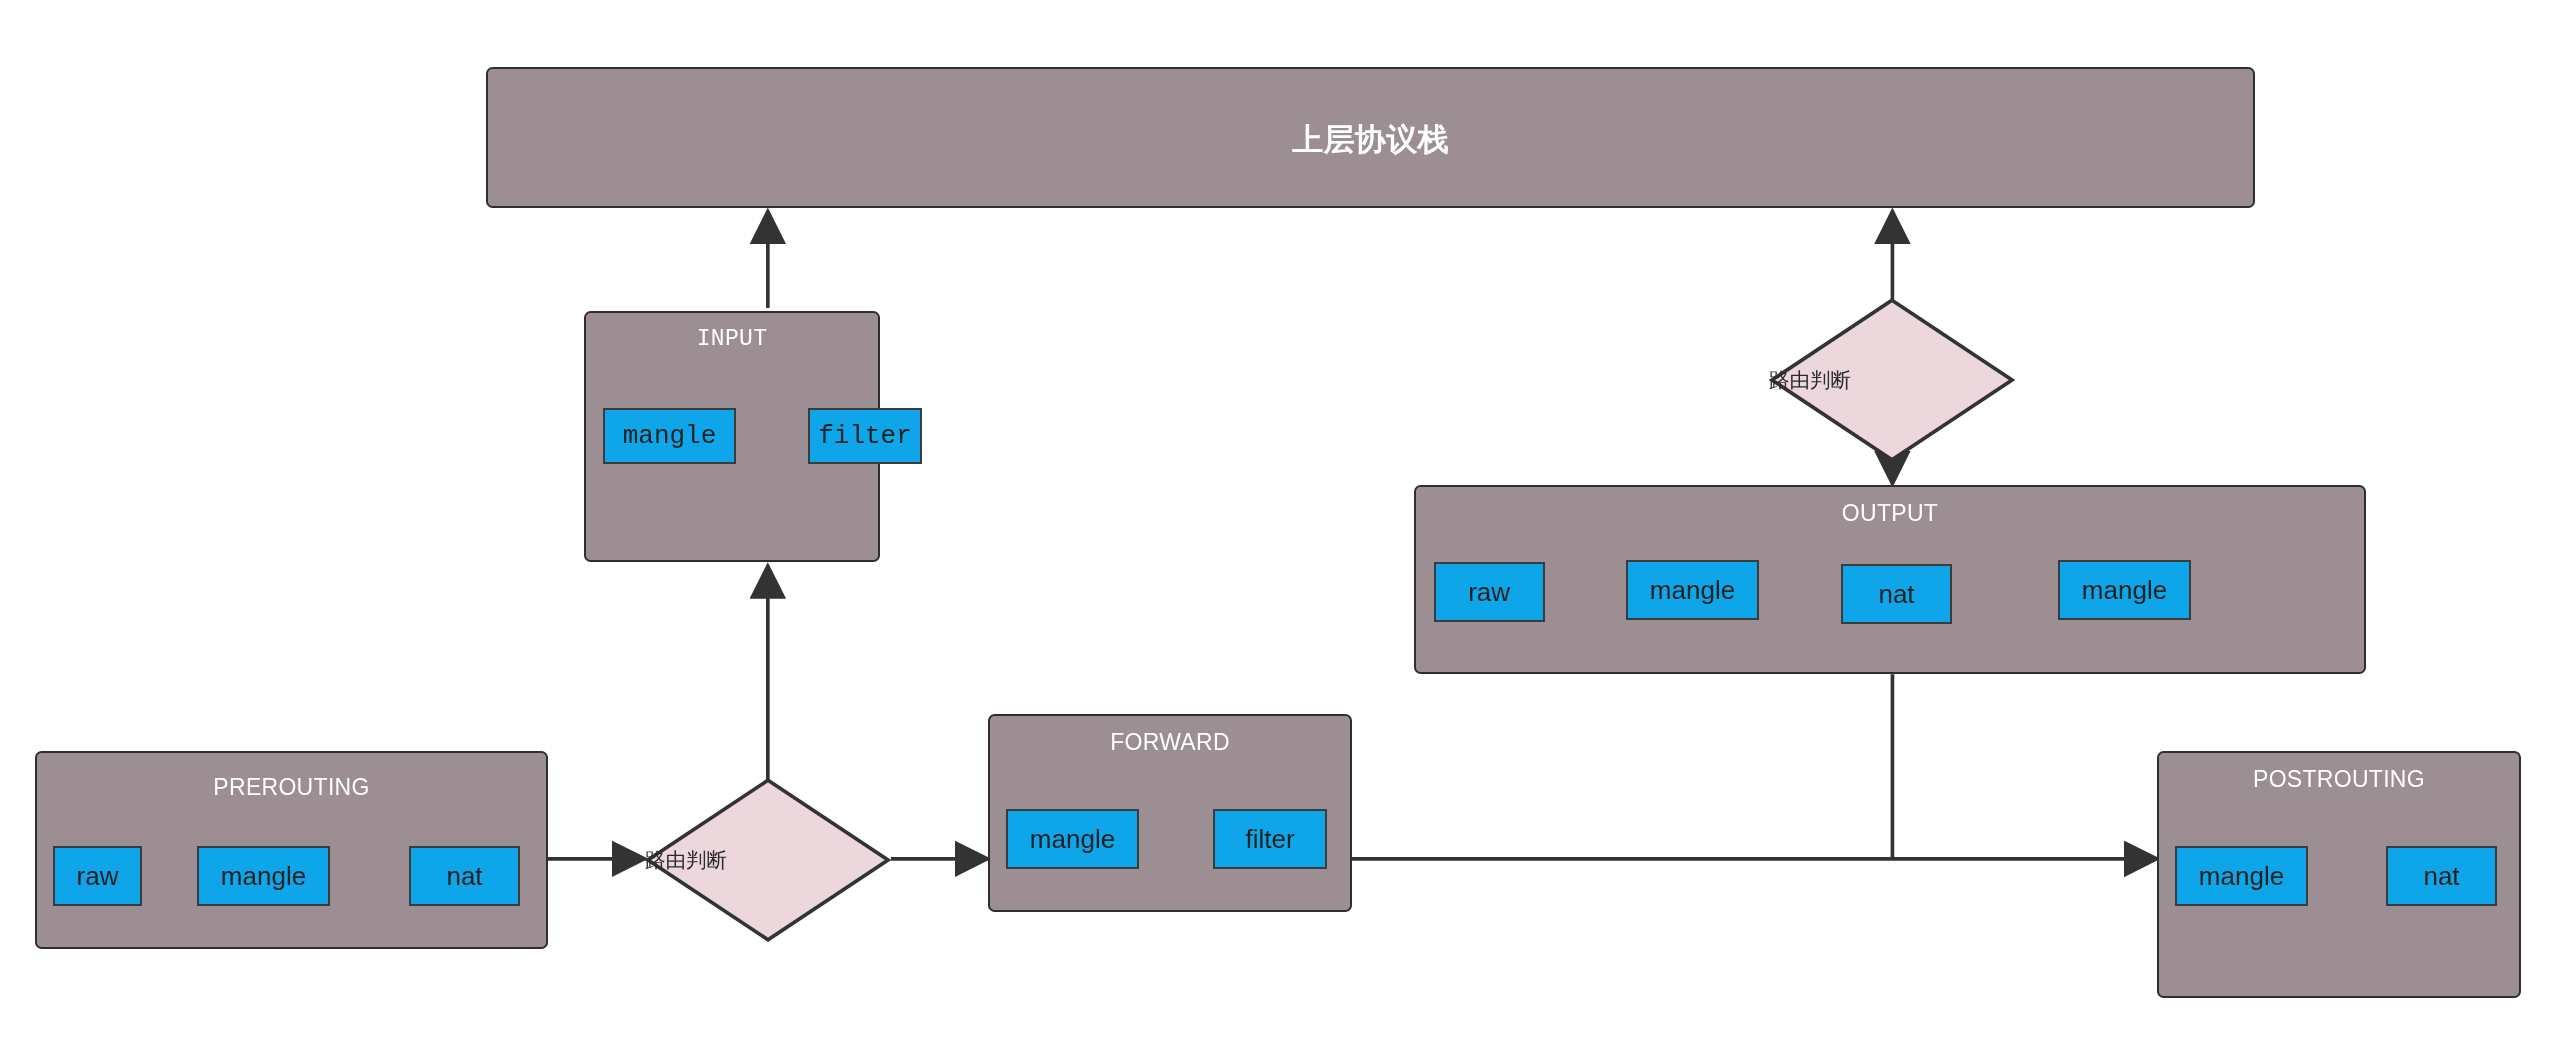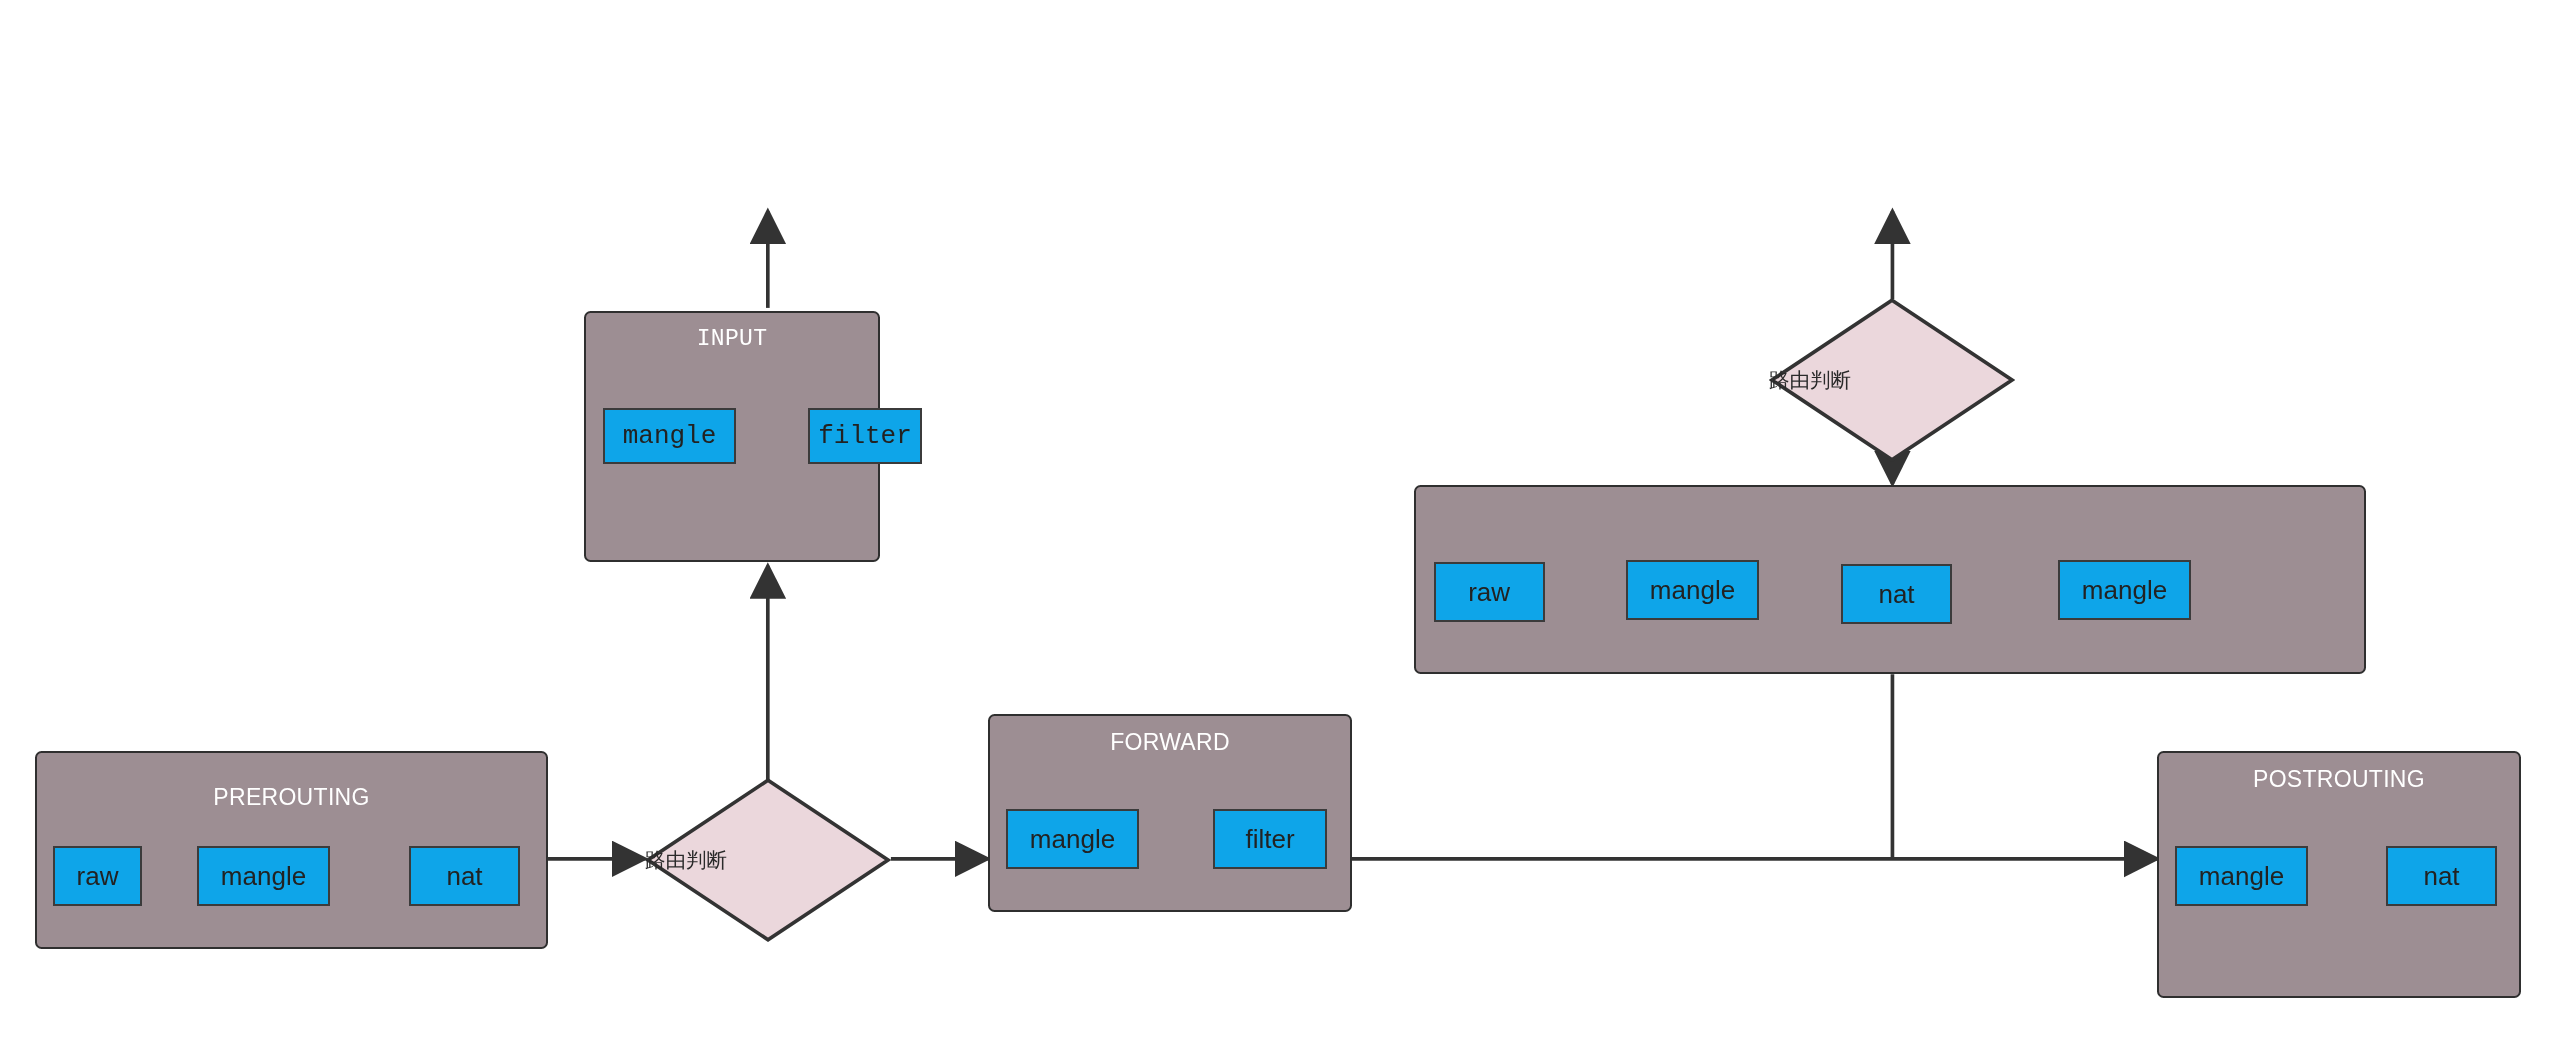--- a/index.html
+++ b/index.html
@@ -109,36 +109,40 @@
     <line x1="196" y1="1192" x2="264" y2="1192" stroke="#3b3b3b" stroke-width="5" marker-end="url(#arrowSm)"></line>
     <line x1="450" y1="1192" x2="555" y2="1192" stroke="#3b3b3b" stroke-width="5" marker-end="url(#arrowSm)"></line>
 
     <line x1="1007" y1="627" x2="1100" y2="627" stroke="#3b3b3b" stroke-width="5" marker-end="url(#arrowSm)"></line>
 
     <line x1="1552" y1="1192" x2="1645" y2="1192" stroke="#3b3b3b" stroke-width="5" marker-end="url(#arrowSm)"></line>
 
     <line x1="3157" y1="1192" x2="3250" y2="1192" stroke="#3b3b3b" stroke-width="5" marker-end="url(#arrowSm)"></line>
   </svg>
 
+  <div class="chain" style="left:486px; top:67px; width:1769px; height:141px;">
+    <div class="chain-title big" style="top:50px;">上层协议栈</div>
+  </div>
 
   <div class="chain" style="left:584px; top:311px; width:296px; height:251px;font-family:Liberation Mono, monospace;">
     <div class="chain-title" style="top:13px;">INPUT</div>
     <div class="tbl" style="left:17px; top:95px; width:133px; height:56px;">mangle</div>
     <div class="tbl" style="left:222px; top:95px; width:114px; height:56px;">filter</div>
   </div>
 
   <div class="chain" style="left:1414px; top:485px; width:952px; height:189px;">
+    <div class="chain-title" style="top:13px;">OUTPUT</div>
     <div class="tbl" style="left:17.6px; top:75px; width:111px; height:60px;">raw</div>
     <div class="tbl" style="left:210px; top:73px; width:133px; height:60px;">mangle</div>
     <div class="tbl" style="left:425px; top:77px; width:111px; height:60px;">nat</div>
     <div class="tbl" style="left:642px; top:73px; width:133px; height:60px;">mangle</div>
   </div>
 
   <div class="chain" style="left:35px; top:751px; width:513px; height:198px;">
-    <div class="chain-title" style="top:31px;">PREROUTING</div>
+    <div class="chain-title" style="top:21px;">PREROUTING</div>
     <div class="tbl" style="left:16px; top:93px; width:89px; height:60px;">raw</div>
     <div class="tbl" style="left:160px; top:93px; width:133px; height:60px;">mangle</div>
     <div class="tbl" style="left:372px; top:93px; width:111px; height:60px;">nat</div>
   </div>
 
   <div class="chain" style="left:988px; top:714px; width:364px; height:198px;">
     <div class="chain-title" style="top:13px;">FORWARD</div>
     <div class="tbl" style="left:16px; top:93px; width:133px; height:60px;">mangle</div>
     <div class="tbl" style="left:223px; top:93px; width:114px; height:60px;">filter</div>
   </div>

